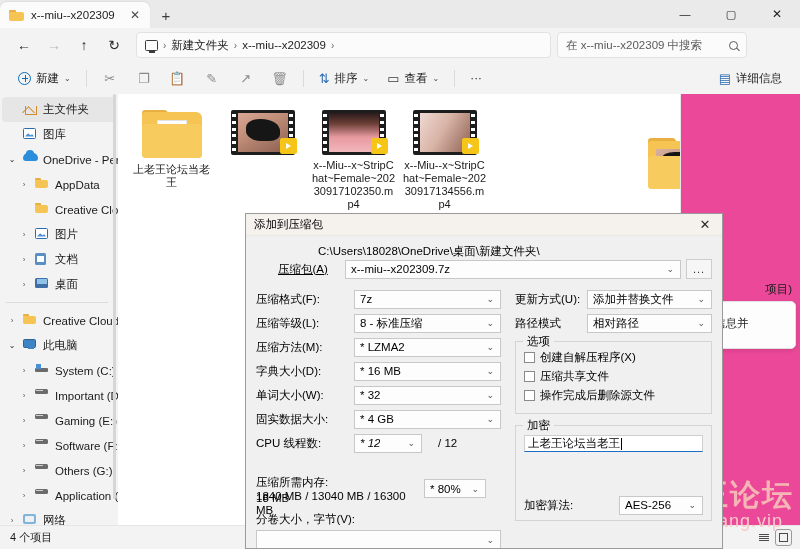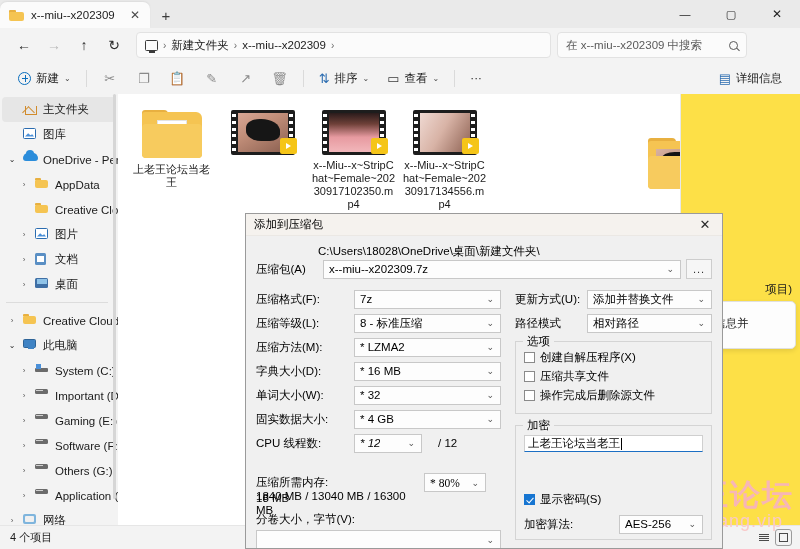--- a/index.html
+++ b/index.html
@@ -158,21 +158,21 @@
   .playbadge:after{content:"";width:0;height:0;border-left:5px solid #fff;
     border-top:3.5px solid transparent;border-bottom:3.5px solid transparent;margin-left:1px;}
 
   .selfolder{width:66px;height:52px;position:relative;}
   .selfolder .back{position:absolute;left:0;top:3px;width:66px;height:48px;background:#f5c452;border-radius:3px 6px 4px 4px;}
   .selfolder .tabtop{position:absolute;left:0;top:0;width:28px;height:7px;background:#e8b040;border-radius:3px 4px 0 0;}
   .selfolder .inner{position:absolute;left:8px;top:11px;width:50px;height:24px;overflow:hidden;background:#c99b84;}
   .selfolder .front{position:absolute;left:0;top:18px;width:66px;height:33px;background:#f7cb5e;border-radius:4px;}
 
   
-  .detailspane{position:absolute;right:0;top:0;width:120px;bottom:0;background:#fde047;
+  .detailspane{position:absolute;right:0;top:0;width:120px;bottom:0;background:#ec4899;
     border-left:1px solid #e8e8e8;}
   .itemcount-right{position:absolute;right:8px;top:188px;font-size:11.5px;color:#1b1b1b;}
   .tooltip{position:absolute;right:4px;top:207px;width:112px;height:48px;background:#fdfdfd;
     border:1px solid #e0e0e0;border-radius:5px;box-shadow:0 2px 5px rgba(0,0,0,.10);
     font-size:11.5px;color:#1b1b1b;padding:14px 0 0 6px;line-height:14px;}
 
   
   .statusbar{position:absolute;left:0;right:0;bottom:0;height:24px;background:#f3f3f3;
     display:flex;align-items:center;padding:0 10px;font-size:11px;color:#1b1b1b;
     border-top:1px solid #e6e6e6;}
@@ -193,21 +193,21 @@
     position:absolute;left:245px;top:213px;width:478px;height:336px;
     background:#f0f0f0;border:1px solid #9a9a9a;z-index:20;
     font-size:11.5px;color:#000;overflow:hidden;
   }
   .dlg-title{height:22px;background:#f5f2ee;display:flex;align-items:center;
     padding:0 0 0 8px;font-size:11.5px;color:#000;border-bottom:1px solid #ebe8e4;}
   .dlg-title .t{flex:1;}
   .dlg-x{width:34px;height:22px;display:flex;align-items:center;justify-content:center;font-size:13px;color:#2b2b2b;}
   .dlg-body{position:relative;padding:8px 10px 0 10px;}
   .lbl{color:#000;}
-  .ul{}
+  .ul{text-decoration:underline;margin-left:22px;}
 
   .archbox{margin-bottom:8px;}
   .archpath{margin-left:62px;color:#000;font-size:11.5px;line-height:14px;}
   .archline{display:flex;align-items:center;gap:5px;margin-top:1px;}
   .archline .lbl{width:62px;flex:0 0 62px;}
   .combo{
     height:19px;background:#fdfdfd;border:1px solid #c8c8c8;display:flex;align-items:center;
     padding:0 2px 0 5px;font-size:11.5px;color:#000;justify-content:space-between;
   }
   .combo .cv{white-space:nowrap;overflow:hidden;}
@@ -227,21 +227,21 @@
   .frowR .lbl{width:72px;flex:0 0 72px;}
   .frowR .combo{flex:1;}
 
   .cpurow{display:flex;align-items:center;height:24px;}
   .cpurow .lbl{width:98px;flex:0 0 98px;}
   .cpurow .combo{width:68px;flex:0 0 68px;font-style:italic;}
   .cpurow .suffix{margin-left:16px;color:#000;}
 
   .memrow{display:flex;align-items:flex-start;height:32px;}
   .memrow .lblwrap{width:168px;flex:0 0 168px;line-height:14px;margin-top:20px;}
-  .memrow .combo{width:62px;flex:0 0 62px;margin-top:18px;font-family:Liberation Serif, serif;}
+  .memrow .combo{width:62px;flex:0 0 62px;margin-top:24px;}
 
   .deczrow{display:flex;align-items:center;height:22px;}
   .deczrow .lbl{flex:1;}
   .deczrow .val{color:#000;}
 
   .volblock{margin-top:3px;}
   .volblock .combo{width:100%;height:20px;margin-top:3px;}
 
   .group{border:1px solid #d4d4d4;padding:6px 8px 8px 8px;margin-top:6px;position:relative;}
   .group .gtitle{position:absolute;top:-8px;left:7px;background:#f0f0f0;padding:0 4px;font-size:11.5px;}
@@ -748,24 +748,20 @@
             </div>
         </div>
 
         <div class="group" style="margin-top:11px;padding-bottom:4px">
           <span class="gtitle">加密</span>
           <div class="pwdfield">
             <span class="pv">上老王论坛当老王</span>
             <span class="caret"></span>
           </div>
           <div style="height:38px"></div>
-          <div class="chkrow">
-            <span class="chk on"></span>
-            <span>显示密码(S)</span>
-          </div>
           <div class="encalgo">
             <span class="lbl">加密算法:</span>
             <div class="combo">
               <span class="cv">AES-256</span>
               <span class="cc">⌄</span>
             </div>
           </div>
         </div>
       </div>
     </div>

